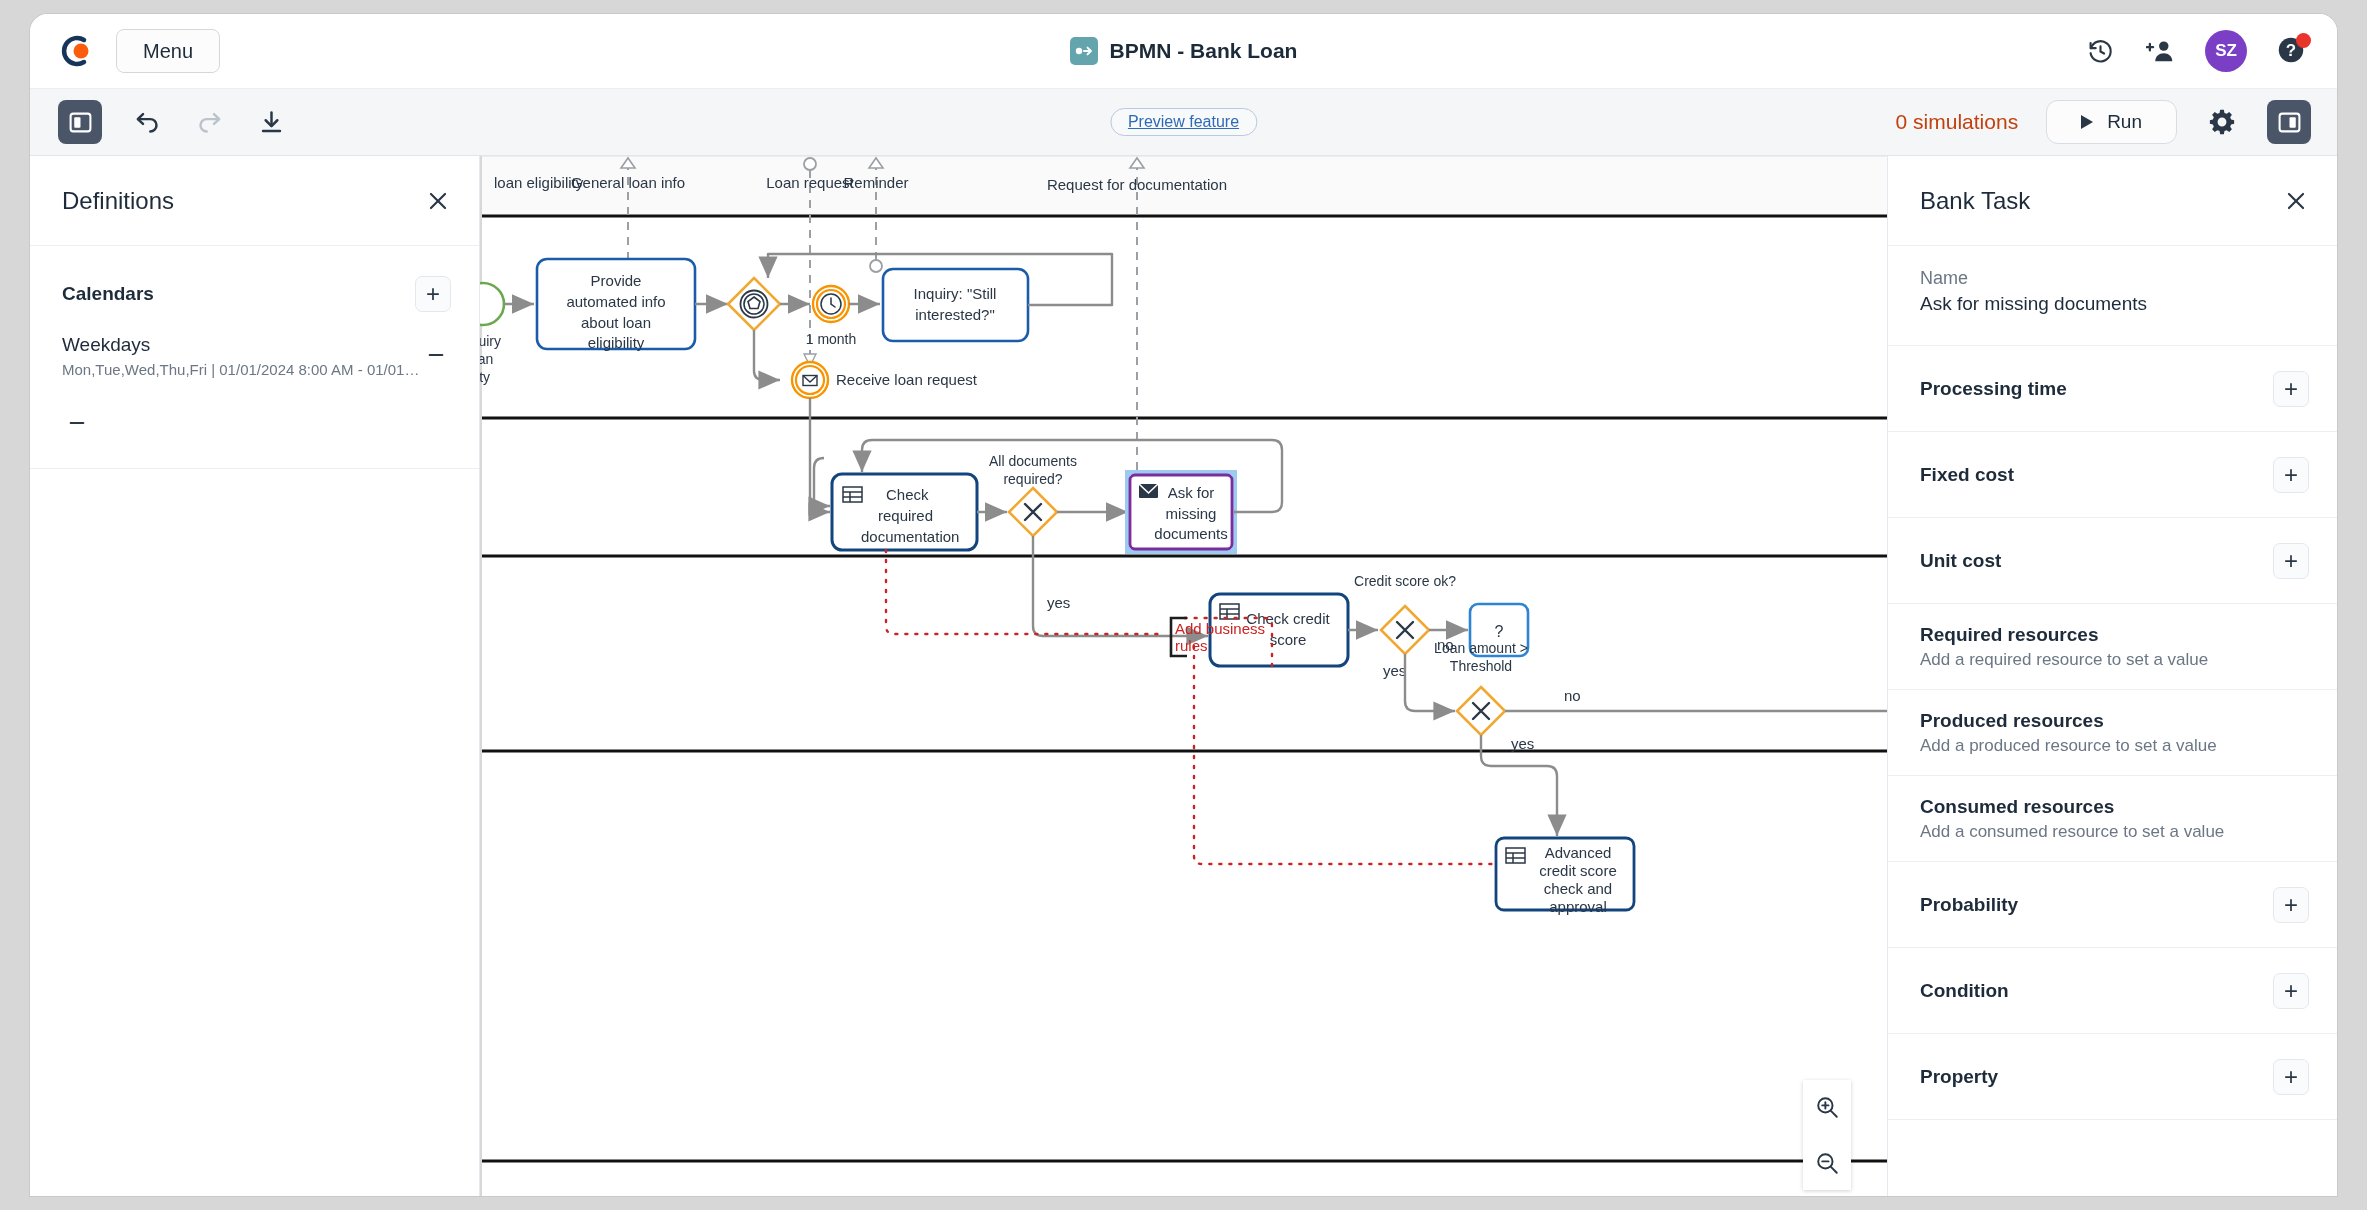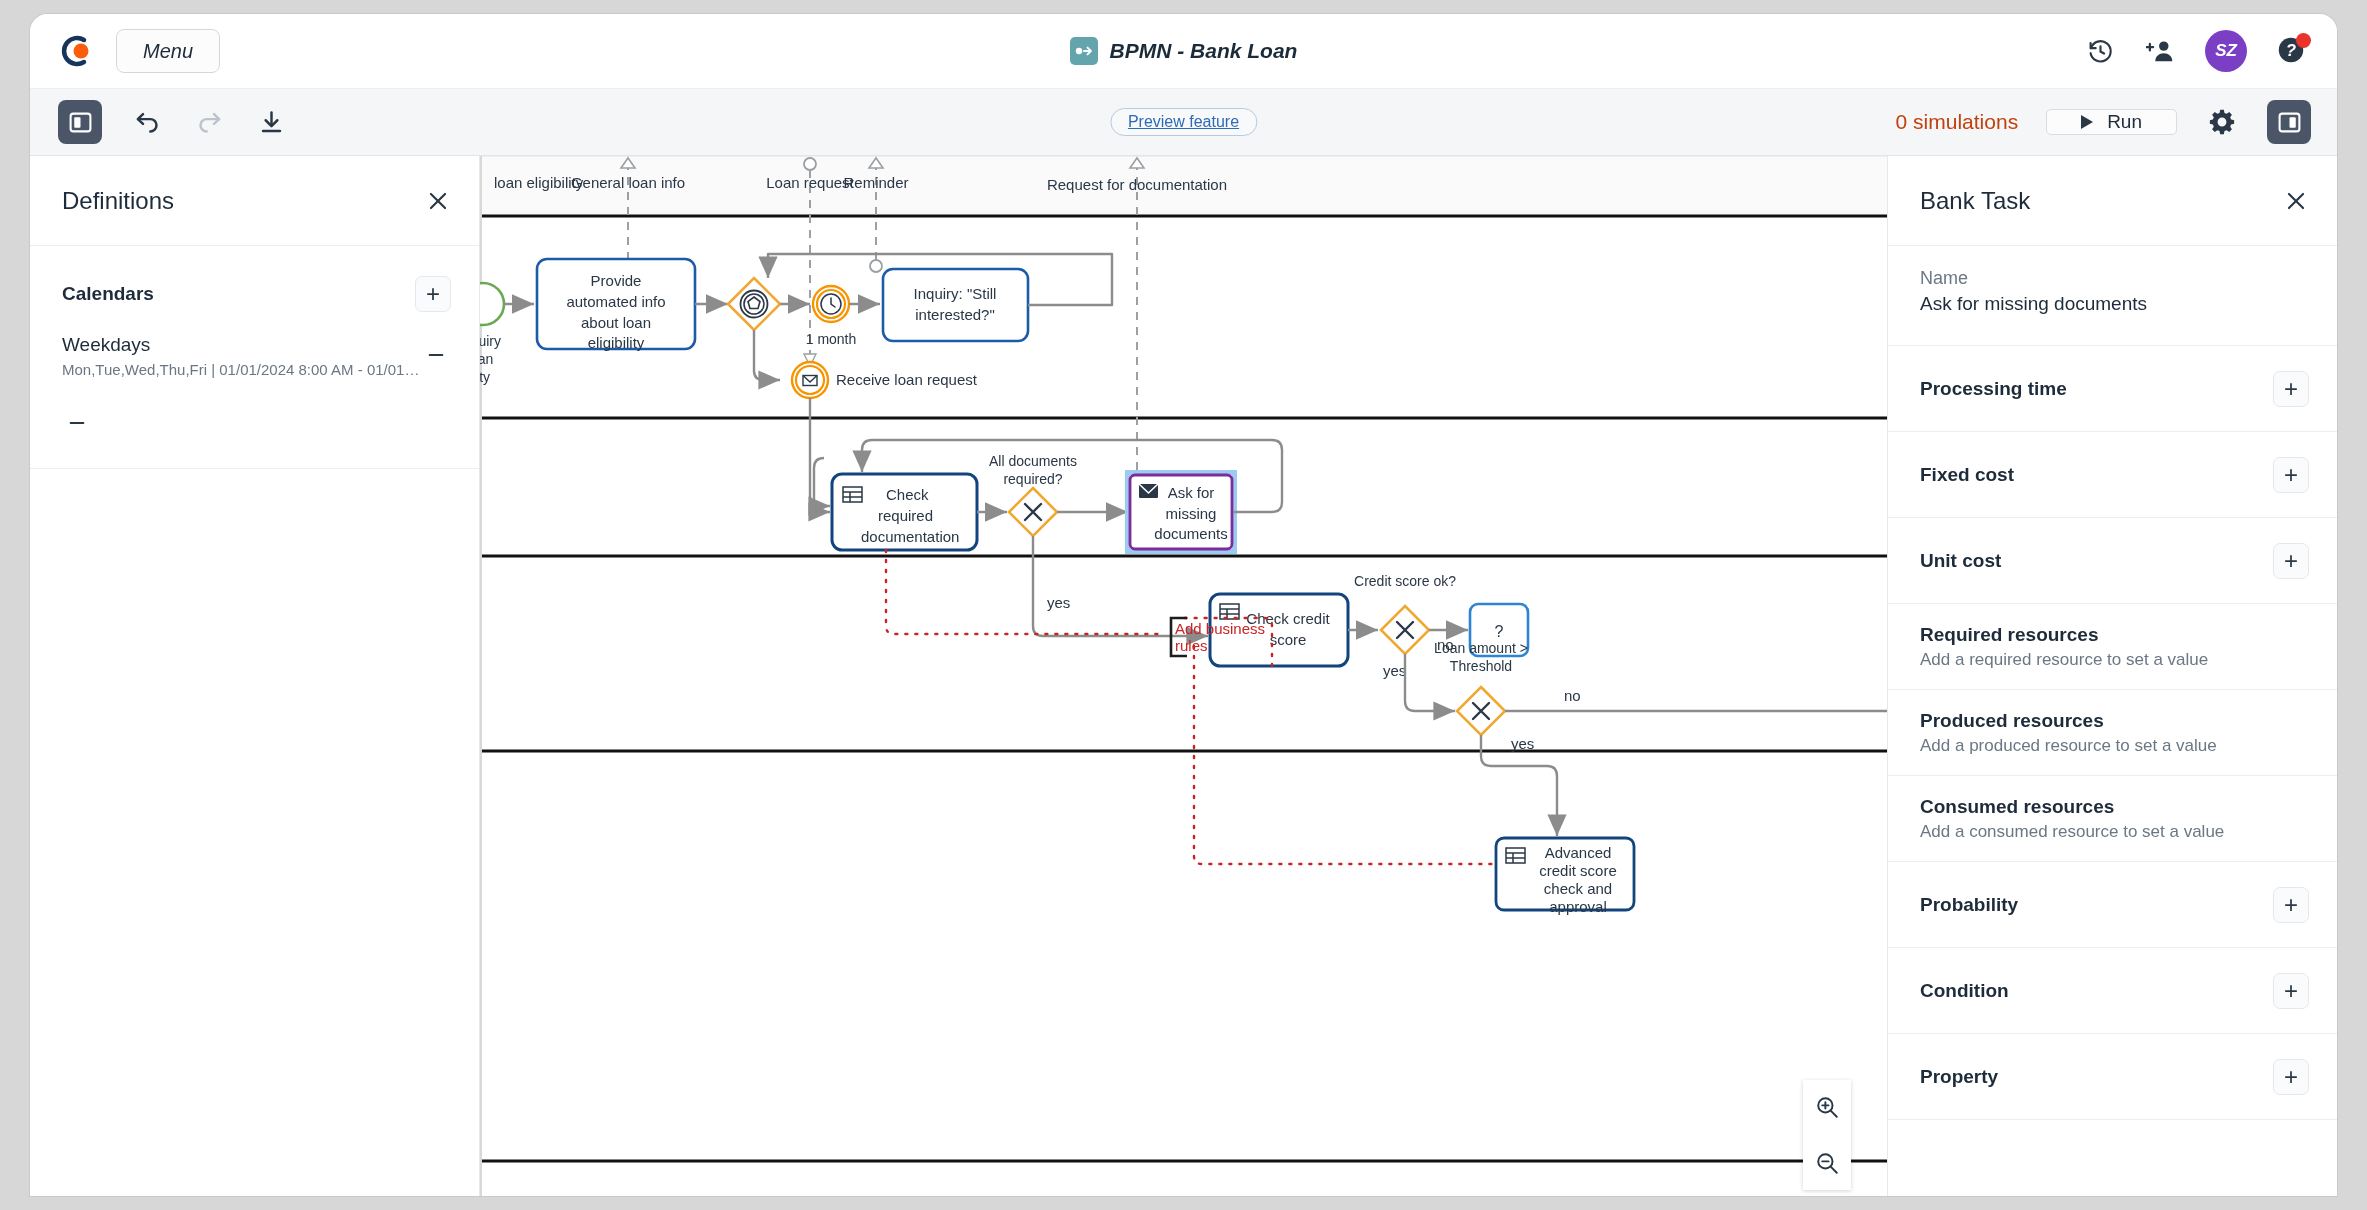--- a/index.html
+++ b/index.html
@@ -18,21 +18,21 @@
     overflow: hidden;
     box-shadow: 0 0 0 1px #c9c9c9;
   }
 
   
   #header {
     position: relative;
     height: 75px;
     background: #ffffff;
     border-bottom: 1px solid #eceef1;
-    display: flex; align-items: center; font-style: italic;
+    display: flex; align-items: center;
   }
   .logo { margin-left: 28px; width: 36px; height: 36px; position: relative; }
   .logo svg { display:block; }
   .menu-btn {
     margin-left: 22px;
     height: 44px; padding: 0 26px;
     border: 1px solid #d3d8de; border-radius: 8px;
     background: #fcfcfd;
     font-size: 20px; color: #1d2b3a;
     display: flex; align-items: center; justify-content: center;
@@ -96,22 +96,22 @@
     border: 1px solid #b9c9df; border-radius: 14px;
     padding: 4px 17px; font-size: 16px; color: #2f6bb5;
     text-decoration: underline; background: #f7f9fb; cursor: pointer;
   }
   .toolbar-right {
     margin-left: auto; margin-right: 26px;
     display: flex; align-items: center; gap: 28px;
   }
   .sim-count { font-size: 21px; color: #c2410c; cursor: pointer; }
   .run-btn {
-    height: 26px; padding: 0 34px;
-    border: 1px solid #d8dde3; border-radius: 5px; background: #fcfcfd;
+    height: 44px; padding: 0 34px;
+    border: 1px solid #d8dde3; border-radius: 12px; background: #fcfcfd;
     font-size: 19px; color: #1d2b3a;
     display: flex; align-items: center; gap: 14px; cursor: pointer;
   }
   .run-tri {
     width: 0; height: 0; border-left: 12px solid #2a3746;
     border-top: 7px solid transparent; border-bottom: 7px solid transparent;
   }
   .right-panel-toggle {
     width: 44px; height: 44px; border-radius: 8px;
     background: #4a5568; display: flex; align-items: center; justify-content: center; cursor: pointer;

